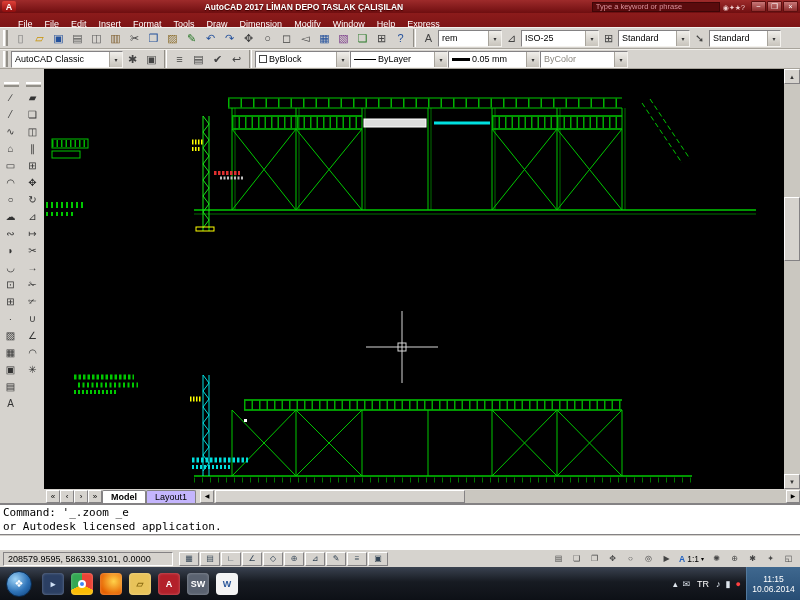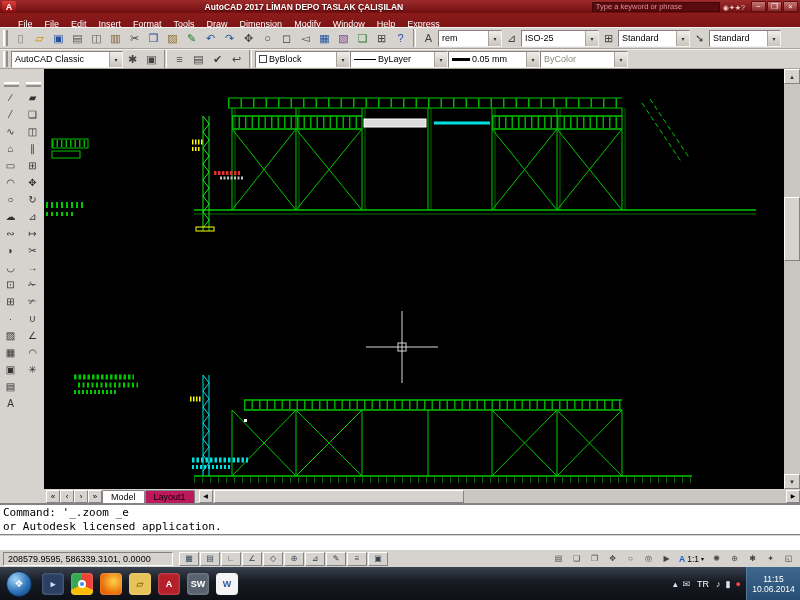--- a/index.html
+++ b/index.html
@@ -47,22 +47,22 @@
 .s1{left:1px}.s2{left:23px}
 .vgrip{height:5px;border-top:2px solid #fff;border-bottom:2px solid #928f88;margin:1px 3px 2px}
 .ltbtn{width:19px;height:17px;display:flex;align-items:center;justify-content:center;font-size:10px;color:#333;background:#d6d3ce;border:1px solid #d6d3ce}
 .canvas{position:absolute;left:44px;top:0;width:740px;height:420px;background:#000;overflow:hidden}
 .vscroll{position:absolute;left:784px;top:0;width:16px;height:420px;background:#cac7c0}
 .varrow{position:absolute;left:0;width:16px;height:15px;background:#d6d3ce;border:1px solid;border-color:#fff #848284 #848284 #fff;font-size:6px;display:flex;align-items:center;justify-content:center;color:#333}
 .vthumb{position:absolute;left:0;top:128px;width:16px;height:64px;background:#d6d3ce;border:1px solid;border-color:#fff #848284 #848284 #fff}
 
 .tabsrow{position:absolute;left:0;top:489px;width:800px;height:14px;background:#d6d3ce;display:flex;align-items:flex-end;padding-left:46px}
 .tabnav{width:14px;height:13px;font-size:8px;text-align:center;line-height:12px;background:#d6d3ce;border:1px solid;border-color:#fff #848284 #848284 #fff;flex:0 0 auto}
-.tab{padding:0 8px;height:13px;line-height:13px;font-size:9px;border:1px solid #848284;border-bottom:none;background:#be185d;border-radius:2px 2px 0 0;flex:0 0 auto}
-.tab.active{background:#fff;font-weight:normal}
+.tab{padding:0 8px;height:13px;line-height:13px;font-size:9px;border:1px solid #848284;border-bottom:none;background:#c4b5fd;border-radius:2px 2px 0 0;flex:0 0 auto}
+.tab.active{background:#fff;font-weight:bold}
 .hscroll{flex:1;height:13px;position:relative;background:#cac7c0;margin-left:4px}
 .harrow{position:absolute;top:0;width:14px;height:13px;background:#d6d3ce;border:1px solid;border-color:#fff #848284 #848284 #fff;font-size:6px;text-align:center;line-height:11px}
 .hthumb{position:absolute;left:15px;top:0;width:250px;height:13px;background:#d6d3ce;border:1px solid;border-color:#fff #848284 #848284 #fff}
 
 .cmdwin{position:absolute;left:0;top:503px;width:800px;height:46px;background:#fff;border-top:2px solid #848284;font-family:"DejaVu Sans Mono","Liberation Mono",monospace;font-size:11px}
 .cmd-history{height:29px;padding:1px 3px;line-height:14px;overflow:hidden}
 .cmd-split{height:3px;background:#d6d3ce;border-top:1px solid #848284;border-bottom:1px solid #fff}
 .cmd-line{padding:0 3px;line-height:12px}
 
 .statusbar{position:absolute;left:0;top:549px;width:800px;height:18px;background:#d6d3ce;display:flex;align-items:center;border-top:1px solid #fff;font-size:9px}

